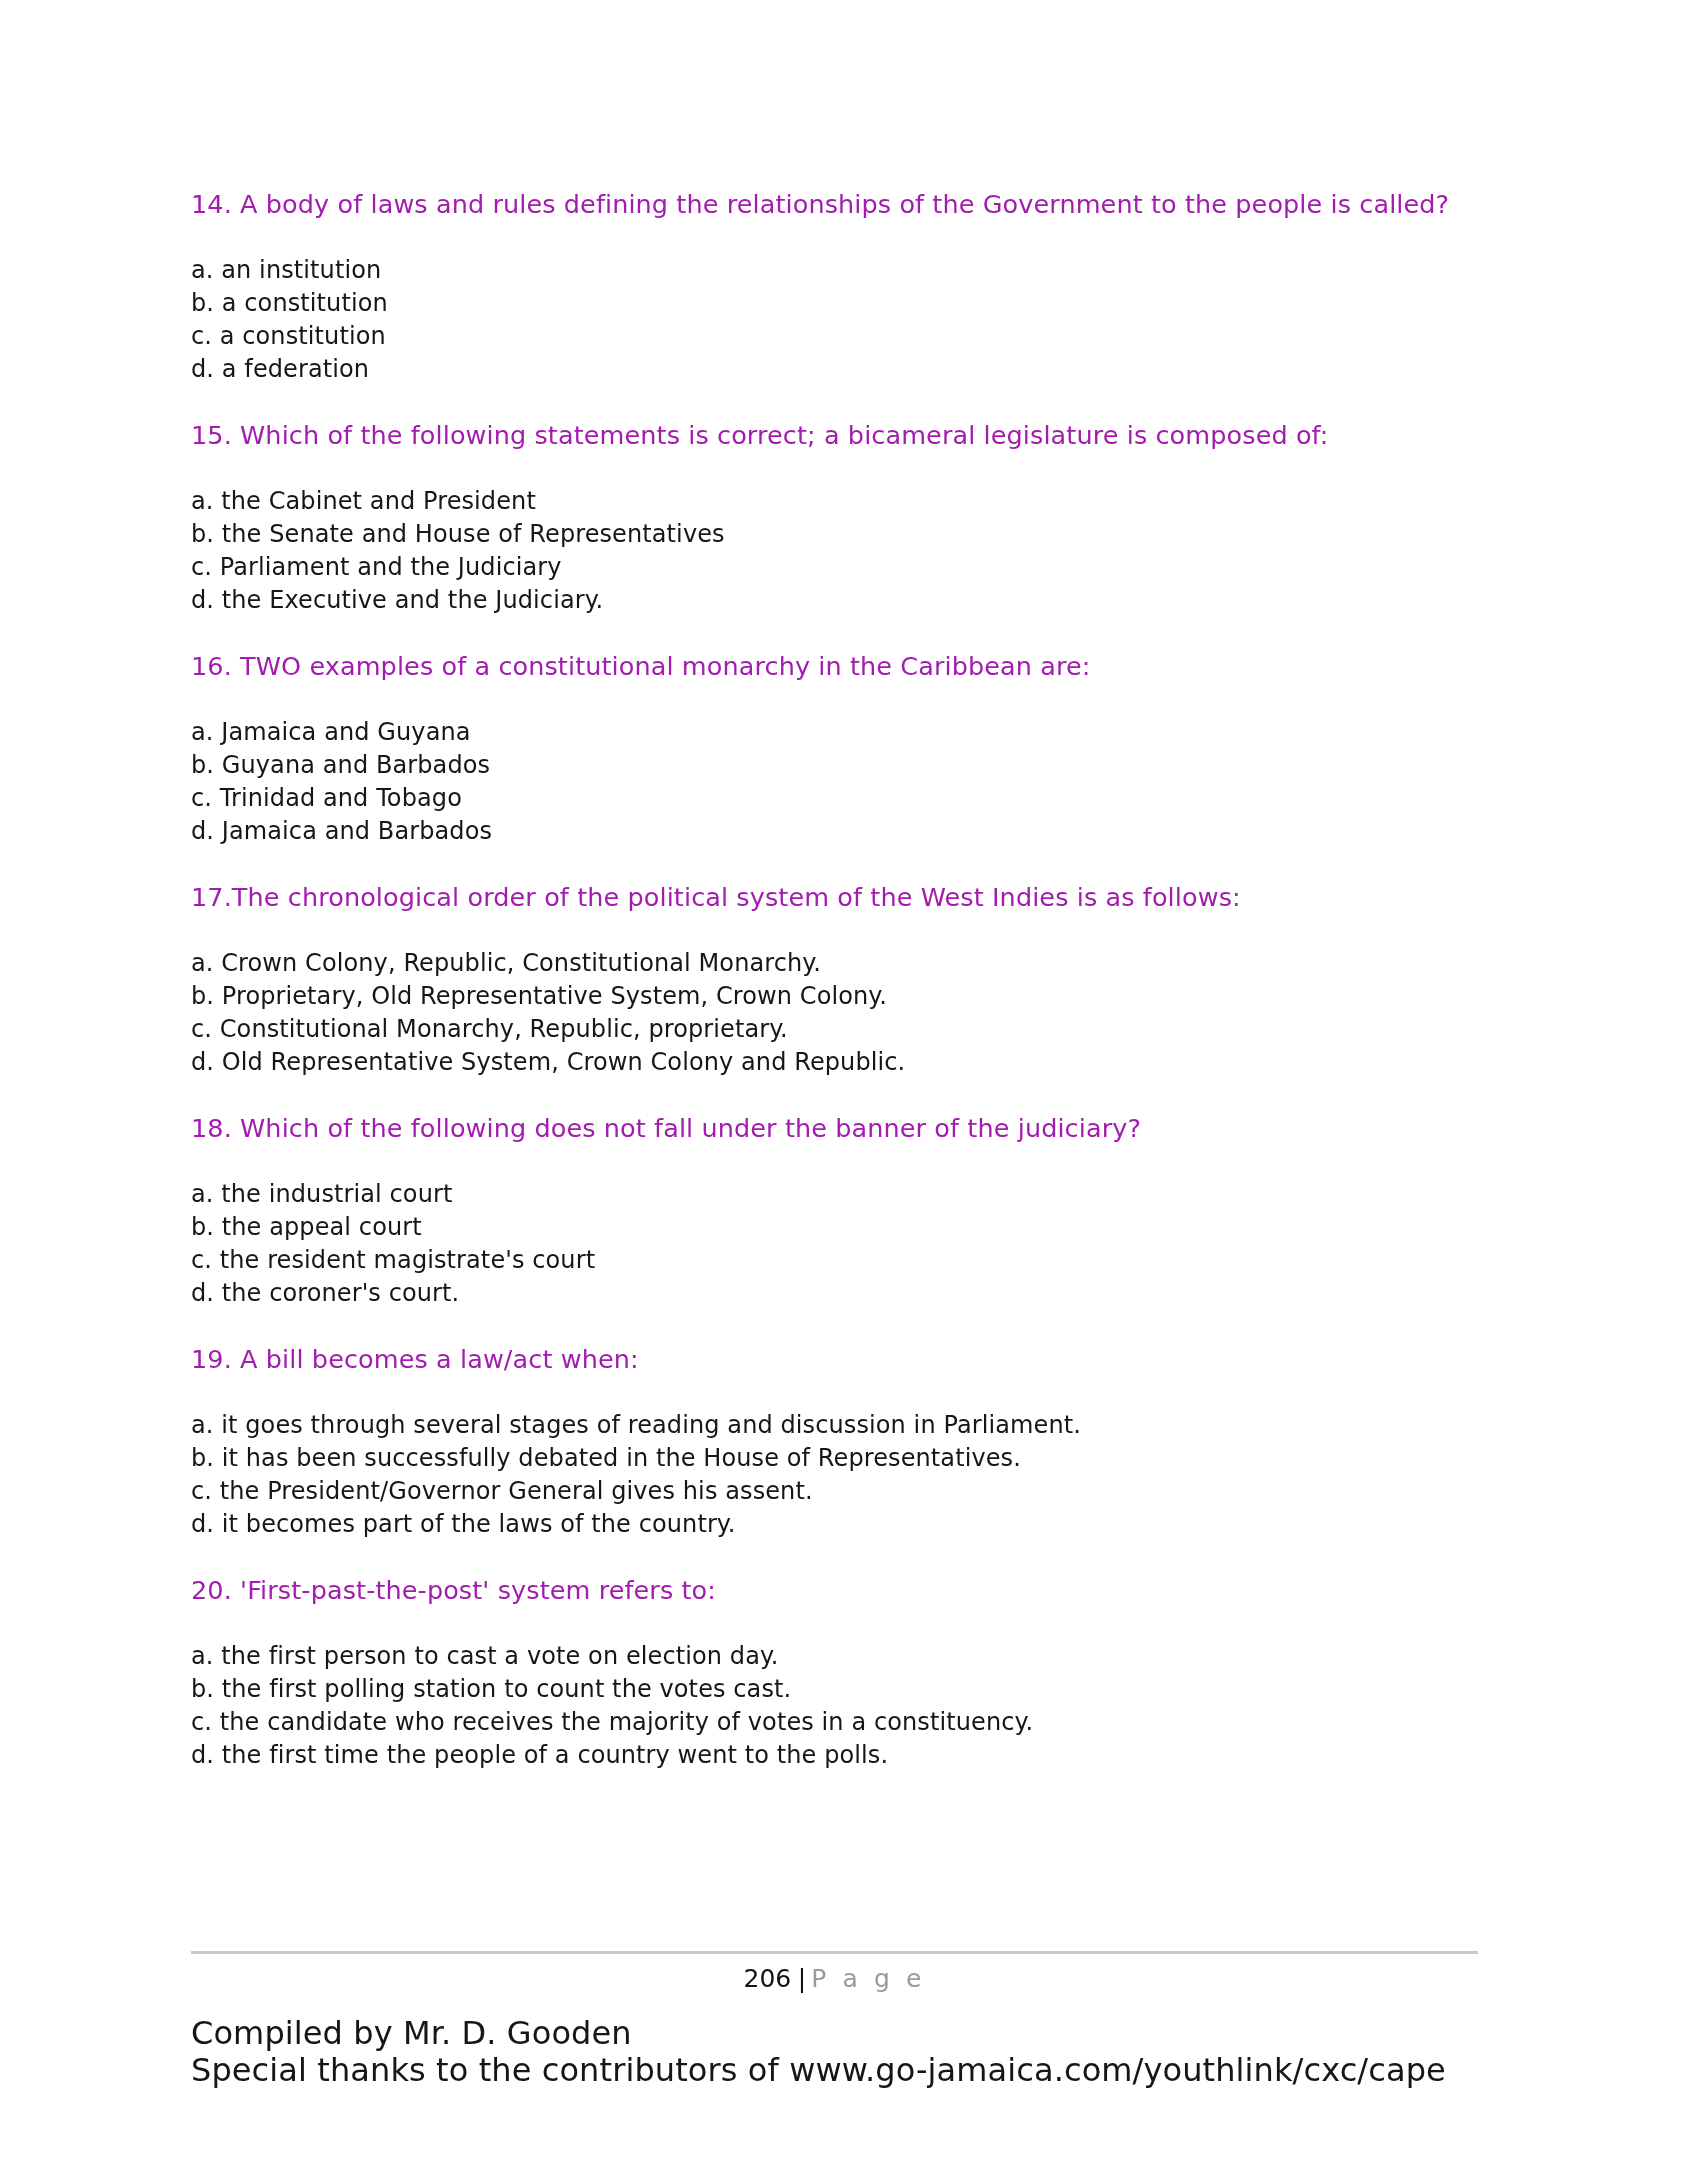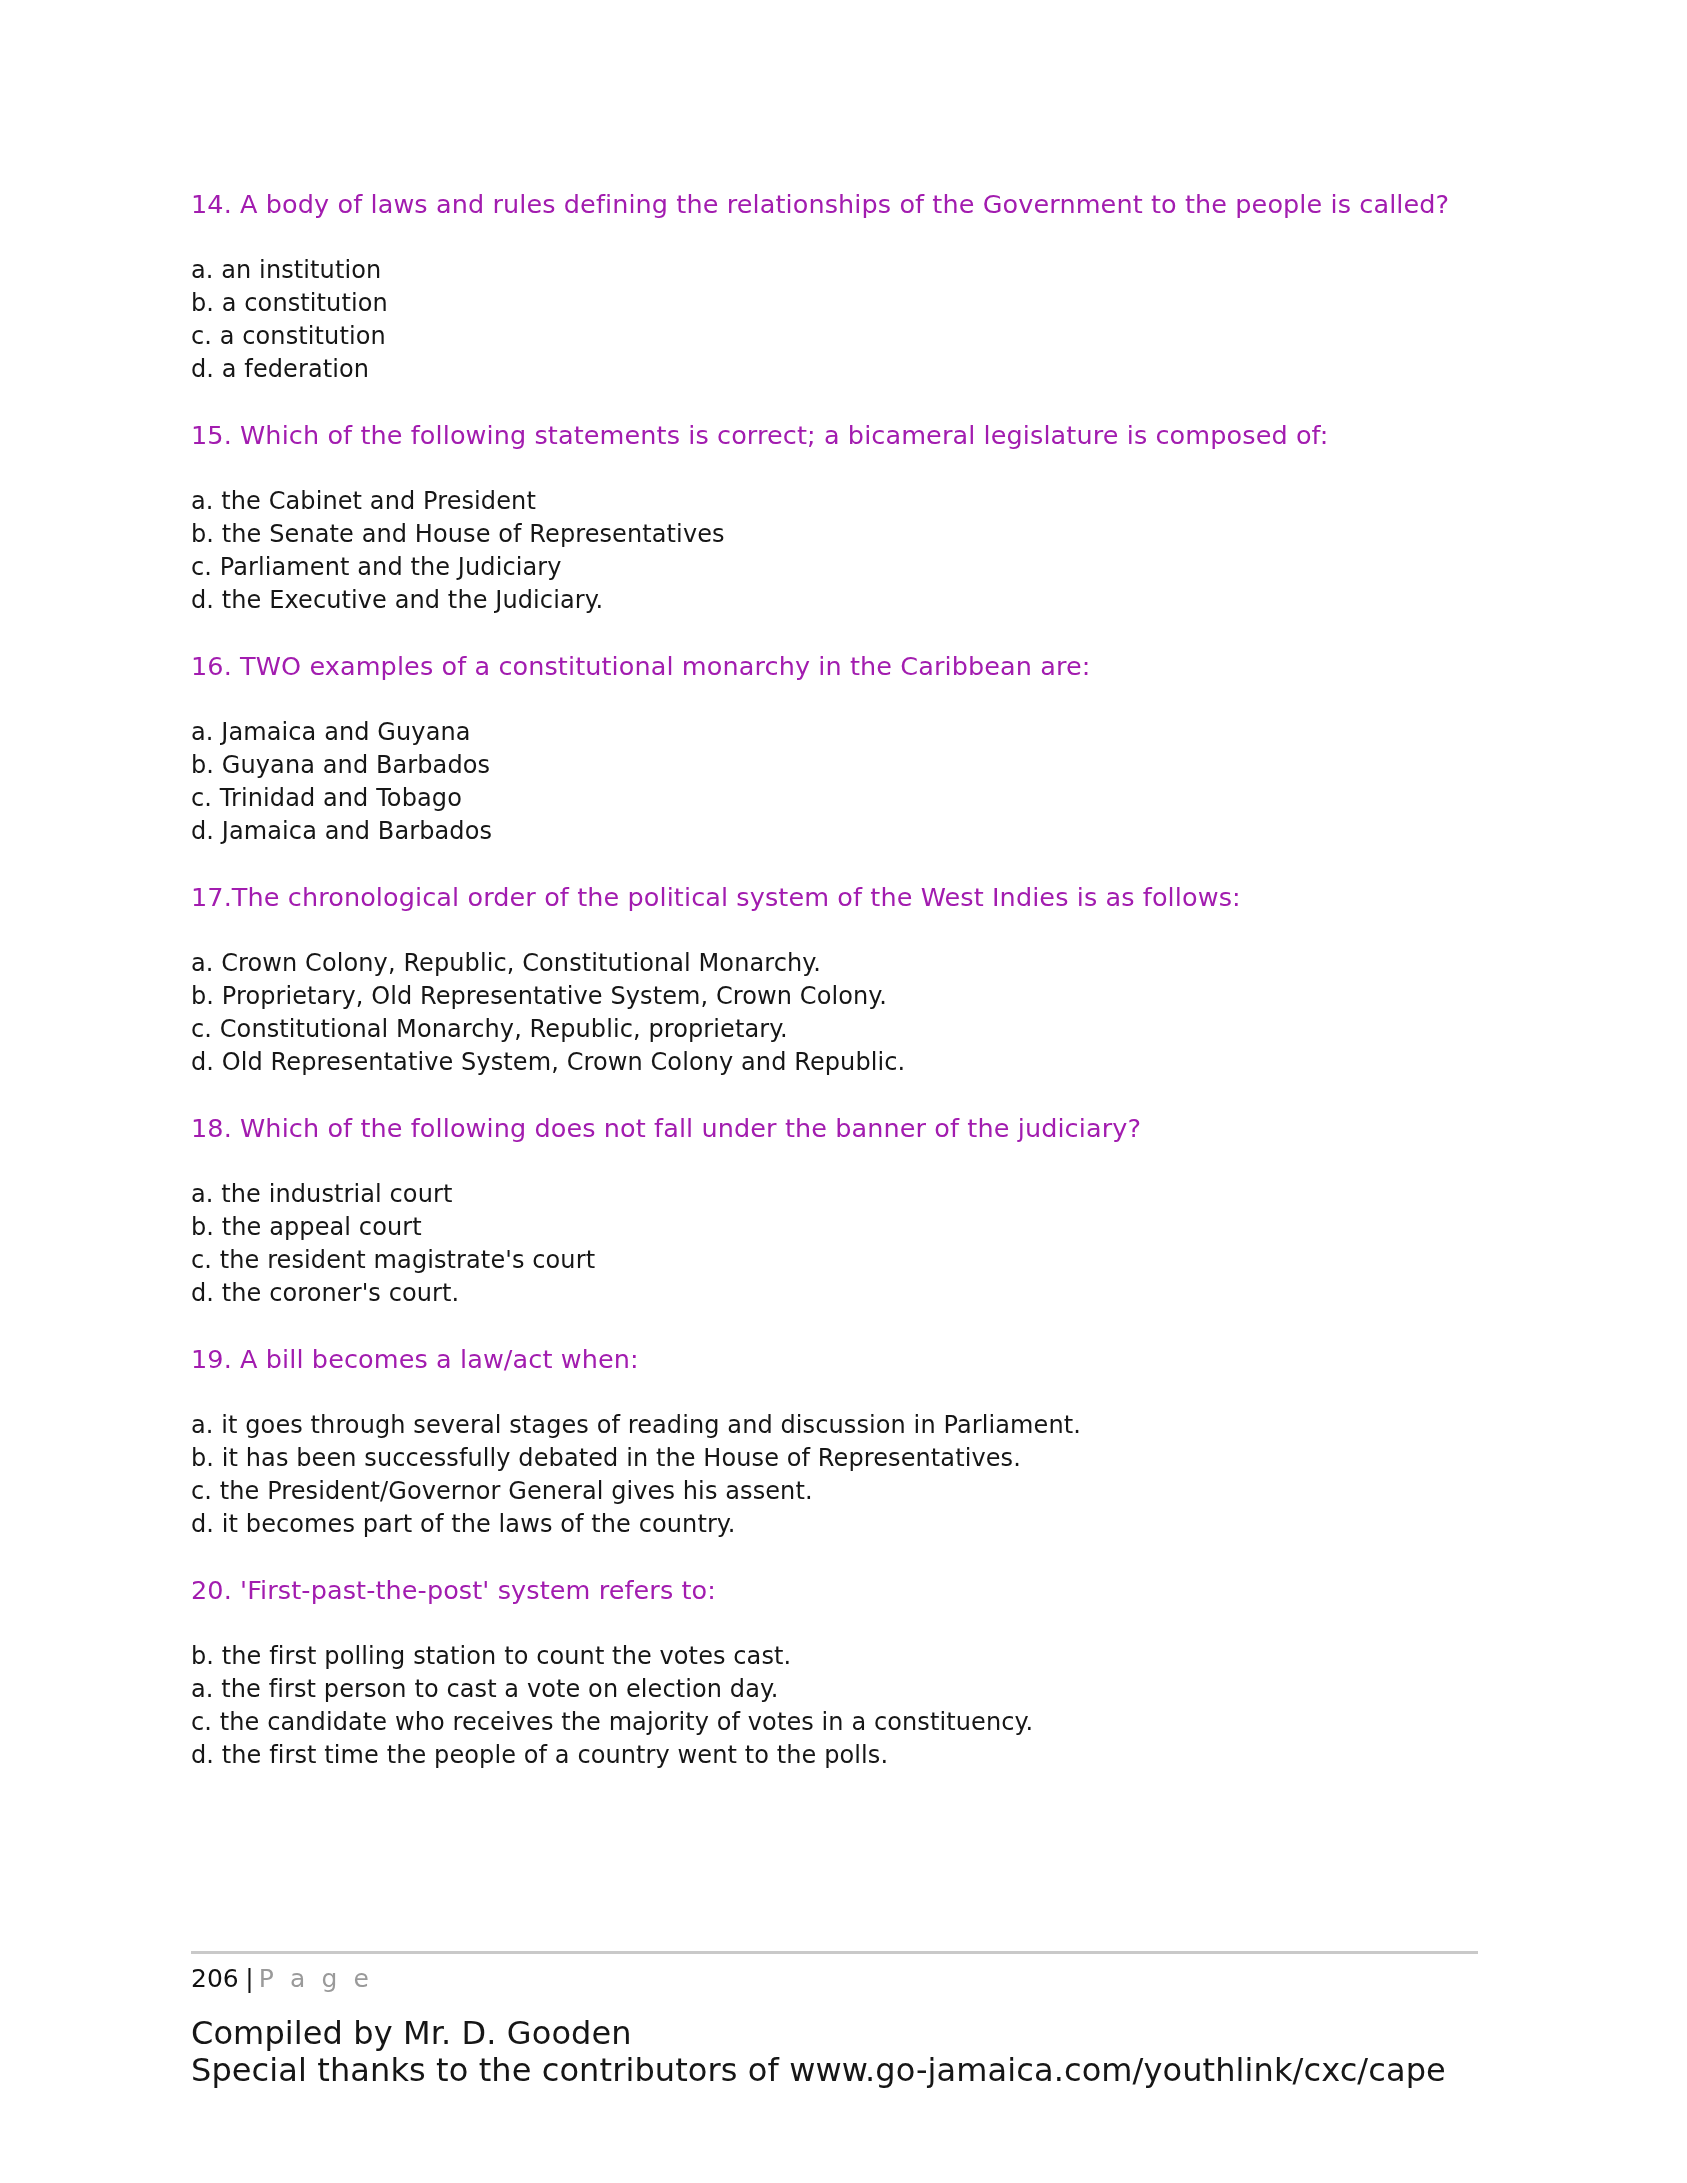--- a/index.html
+++ b/index.html
@@ -65,21 +65,21 @@
   }
   .footer-rule {
     width: 100%;
     height: 2.5px;
     background: #c9c9c9;
     border: 0;
     margin: 0;
     padding: 0;
   }
   .page-number-line {
-    text-align: left;
+    text-align: center;
     margin-top: 10px;
     font-size: 25px;
     line-height: 30px;
     white-space: nowrap;
   }
   .page-number {
     color: #111111;
   }
   .page-sep {
     color: #111111;
@@ -162,22 +162,22 @@
         <li>a. it goes through several stages of reading and discussion in Parliament.</li>
         <li>b. it has been successfully debated in the House of Representatives.</li>
         <li>c. the President/Governor General gives his assent.</li>
         <li>d. it becomes part of the laws of the country.</li>
       </ul>
     </div>
 
     <div class="qblock">
       <p class="qstem">20. 'First-past-the-post' system refers to:</p>
       <ul class="qoptions">
+        <li>a. the first person to cast a vote on election day.</li>
         <li>b. the first polling station to count the votes cast.</li>
-        <li>a. the first person to cast a vote on election day.</li>
         <li>c. the candidate who receives the majority of votes in a constituency.</li>
         <li>d. the first time the people of a country went to the polls.</li>
       </ul>
     </div>
 
   </div>
 
   <div class="footer">
     <div class="footer-rule"></div>
 

